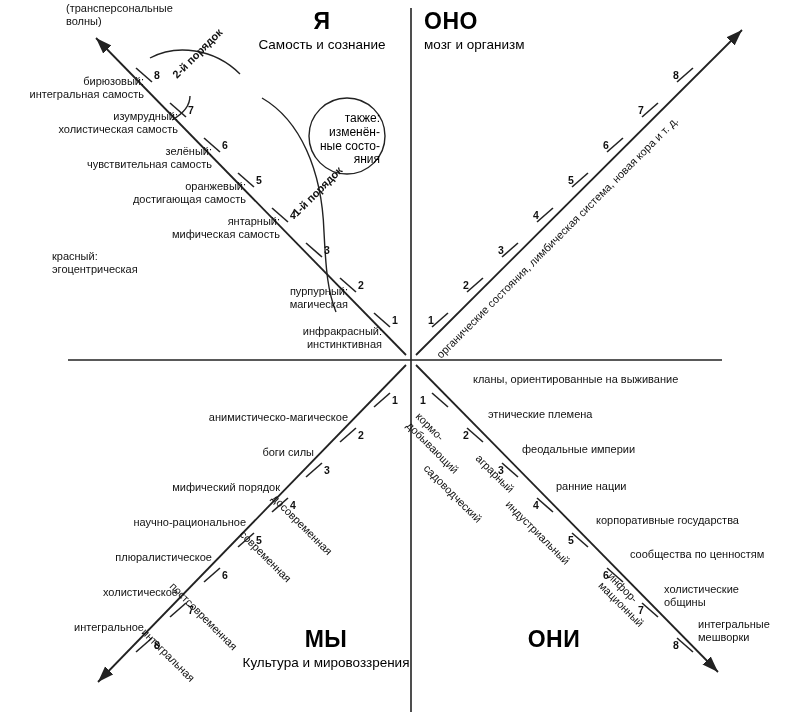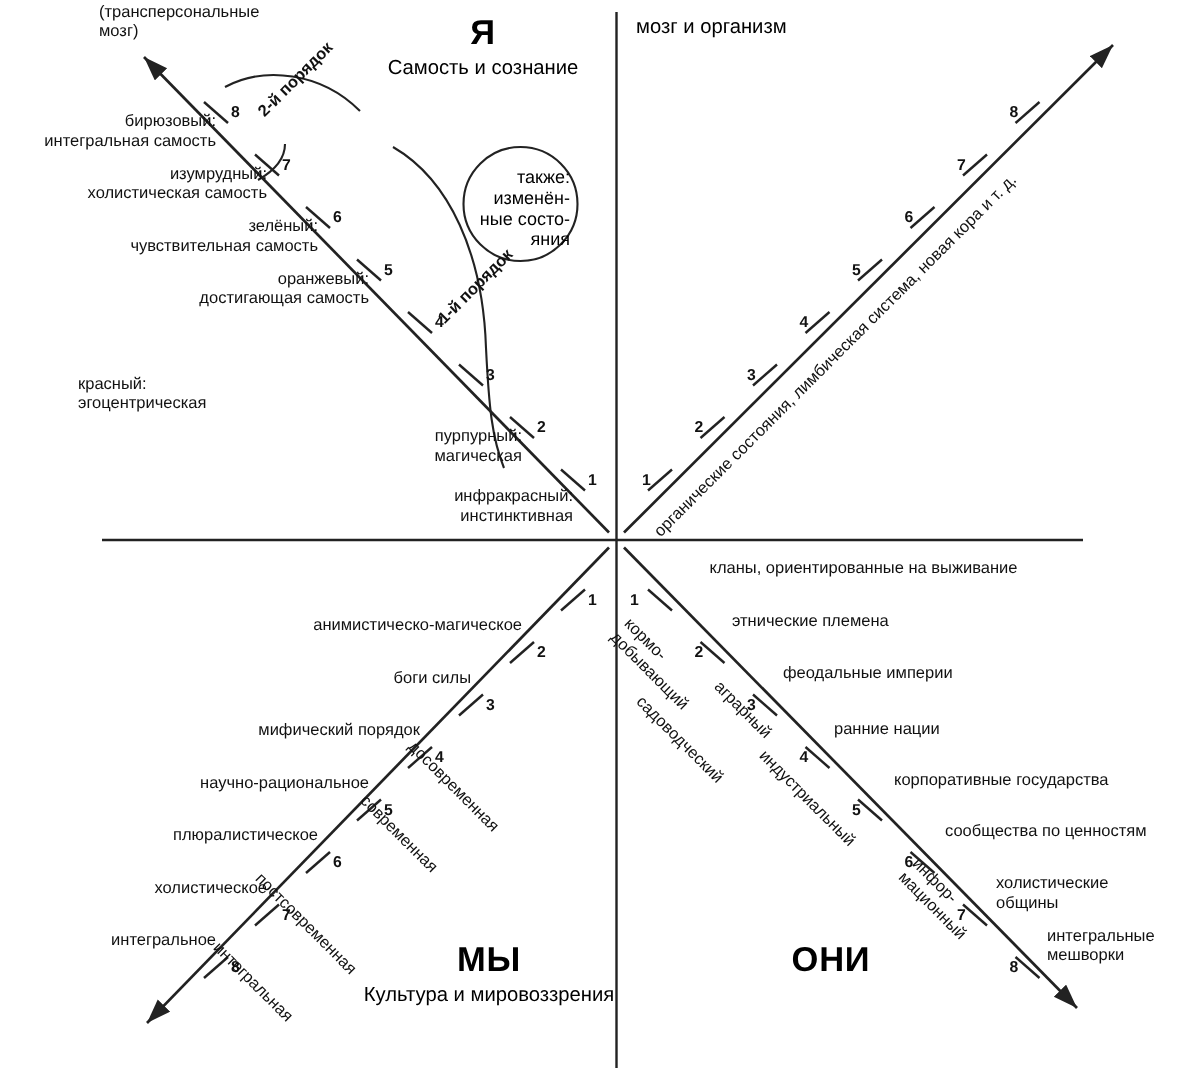--- a/index.html
+++ b/index.html
@@ -83,36 +83,37 @@
     </g>
 
     <path d="M150,58 C176,44 214,48 240,74" stroke="#222" stroke-width="1.4" fill="none"></path>
     <path d="M172,120 C186,112 190,104 190,96" stroke="#222" stroke-width="1.4" fill="none"></path>
     <path d="M262,98 C300,120 322,170 324,232 C326,272 328,292 336,312" stroke="#222" stroke-width="1.4" fill="none"></path>
 
     <circle cx="347" cy="136" r="38" stroke="#222" stroke-width="1.4" fill="none"></circle>
   </svg>
 
   <div class="lbl" style="left:66px;top:2px;text-align:left;">(трансперсональные
-мозг)</div>
+волны)</div>
 
   <div class="circ-txt" style="left:310px;top:112px;">также:
 изменён-
 ные состо-
 яния</div>
 
   <div class="lbl b rot" style="left:170px;top:72px;transform:rotate(-45deg);">2-й порядок</div>
   <div class="lbl b rot" style="left:290px;top:210px;transform:rotate(-45deg);">1-й порядок</div>
 
   <div class="quad" style="left:232px;top:8px;width:180px;">
     <div class="q-title">Я</div>
     <div class="q-sub">Самость и сознание</div>
   </div>
 
   <div class="quad" style="left:424px;top:8px;width:220px;text-align:left;">
+    <div class="q-title">ОНО</div>
     <div class="q-sub">мозг и организм</div>
   </div>
 
   <div class="quad" style="left:236px;top:626px;width:180px;">
     <div class="q-title">МЫ</div>
     <div class="q-sub">Культура
 и мировоззрения</div>
   </div>
 
   <div class="quad" style="left:424px;top:626px;width:260px;">
@@ -127,20 +128,22 @@
   <div class="num" style="left:222px;top:139px;">6</div>
   <div class="num" style="left:188px;top:104px;">7</div>
   <div class="num" style="left:154px;top:69px;">8</div>
 
   <div class="lbl" style="left:120px;top:325px;width:262px;text-align:right;">инфракрасный:
 инстинктивная</div>
   <div class="lbl" style="left:86px;top:285px;width:262px;text-align:right;">пурпурный:
 магическая</div>
   <div class="lbl" style="left:52px;top:250px;width:262px;text-align:left;">красный:
 эгоцентрическая</div>
+  <div class="lbl" style="left:18px;top:215px;width:262px;text-align:right;">янтарный:
+мифическая самость</div>
   <div class="lbl" style="left:-16px;top:180px;width:262px;text-align:right;">оранжевый:
 достигающая самость</div>
   <div class="lbl" style="left:-50px;top:145px;width:262px;text-align:right;">зелёный:
 чувствительная самость</div>
   <div class="lbl" style="left:-84px;top:110px;width:262px;text-align:right;">изумрудный:
 холистическая самость</div>
   <div class="lbl" style="left:-118px;top:75px;width:262px;text-align:right;">бирюзовый:
 интегральная самость</div>
 
   <div class="num" style="left:428px;top:314px;">1</div>

